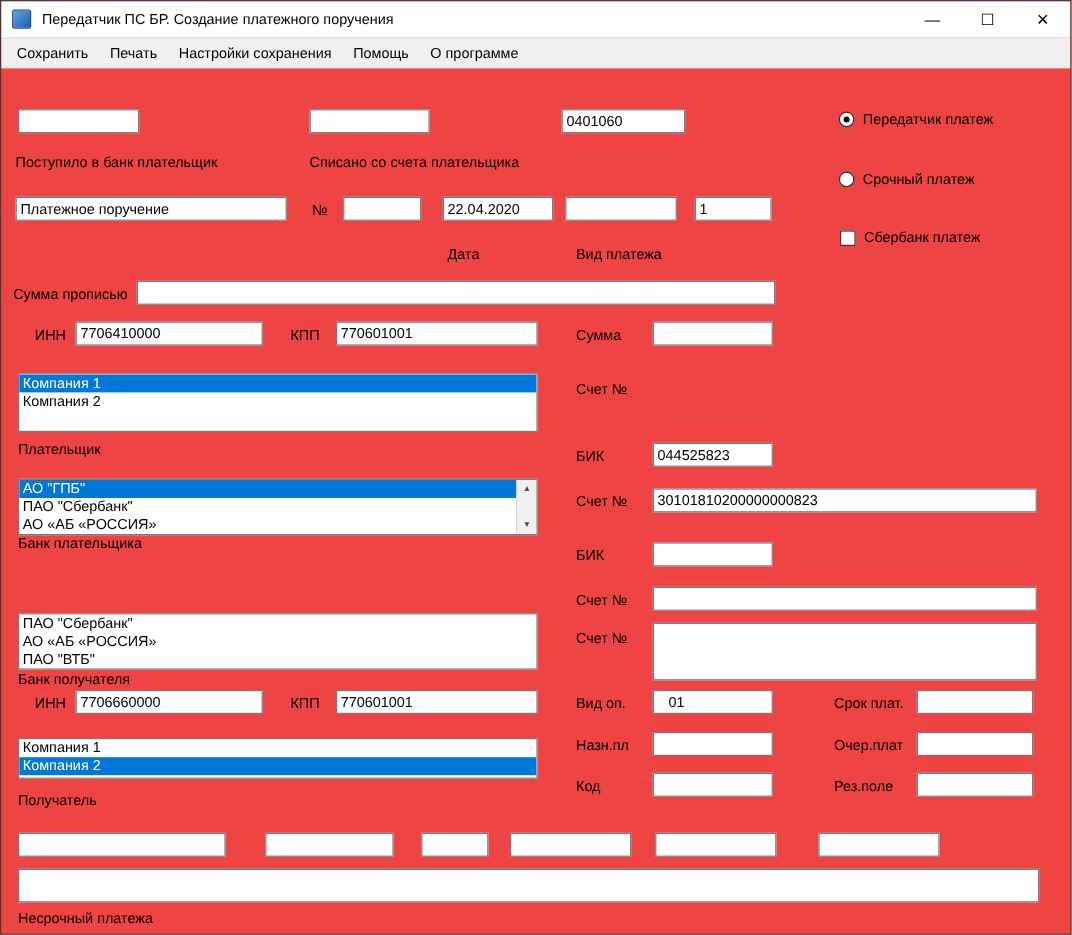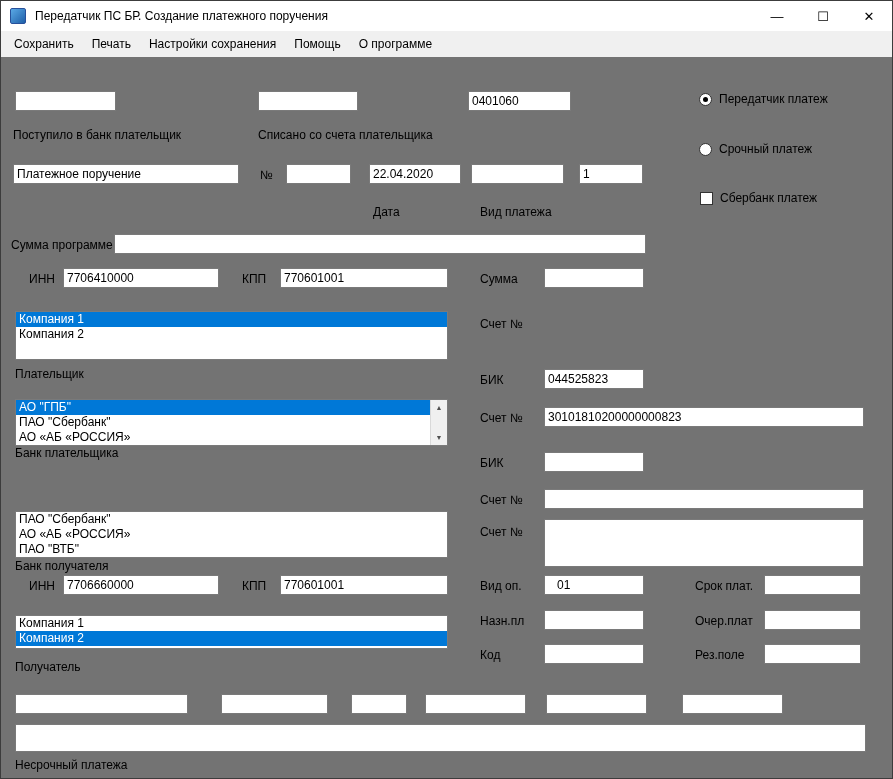--- a/index.html
+++ b/index.html
@@ -1,20 +1,20 @@
 <!DOCTYPE html>
 <html><head>
 <meta charset="utf-8">
 <style>
   * { box-sizing: border-box; margin: 0; padding: 0; }
   html, body { background: #cfcfcf; }
   body { font-family: "Liberation Sans", sans-serif; }
   .window {
     position: relative; width: 893px; height: 779px;
-    background: #737373; border: 1px solid #3c3c3c; overflow: hidden;
+    background: #ef4444; border: 1px solid #3c3c3c; overflow: hidden;
   }
   .titlebar {
     position: absolute; top: 0; left: 0; right: 0; height: 30px;
     background: #ffffff; display: flex; align-items: center;
   }
   .app-icon {
     width: 16px; height: 16px; margin-left: 9px; flex: 0 0 auto;
     background: linear-gradient(135deg, #5aa9e6 0%, #1f5fa8 100%);
     border: 1px solid #27509b; border-radius: 2px;
   }
@@ -124,21 +124,21 @@
     <input class="tb" style="left: 578px; top: 107px; width: 64px;" value="1">
 
     <div class="ctl-row" style="left:699px; top:134px;">
       <span class="checkbox"></span>
       <span class="ctl-label">Сбербанк платеж</span>
     </div>
 
     <span class="lbl" style="left:372px; top:148px;">Дата</span>
     <span class="lbl" style="left:479px; top:148px;">Вид платежа</span>
 
-    <span class="lbl" style="left:10px; top:181px;">Сумма программе</span>
+    <span class="lbl" style="left:10px; top:181px;">Сумма прописью</span>
     <input class="tb" style="left: 113px; top: 177px; width: 532px;" value="">
 
     <span class="lbl" style="left:28px; top:215px;">ИНН</span>
     <input class="tb" style="left: 62px; top: 211px; width: 156px;" value="7706410000">
     <span class="lbl" style="left:241px; top:215px;">КПП</span>
     <input class="tb" style="left: 279px; top: 211px; width: 168px;" value="770601001">
     <span class="lbl" style="left:479px; top:215px;">Сумма</span>
     <input class="tb" style="left: 543px; top: 211px; width: 100px;" value="">
 
     <div class="listbox" style="left:14px; top:254px; width:433px; height:49px;">

